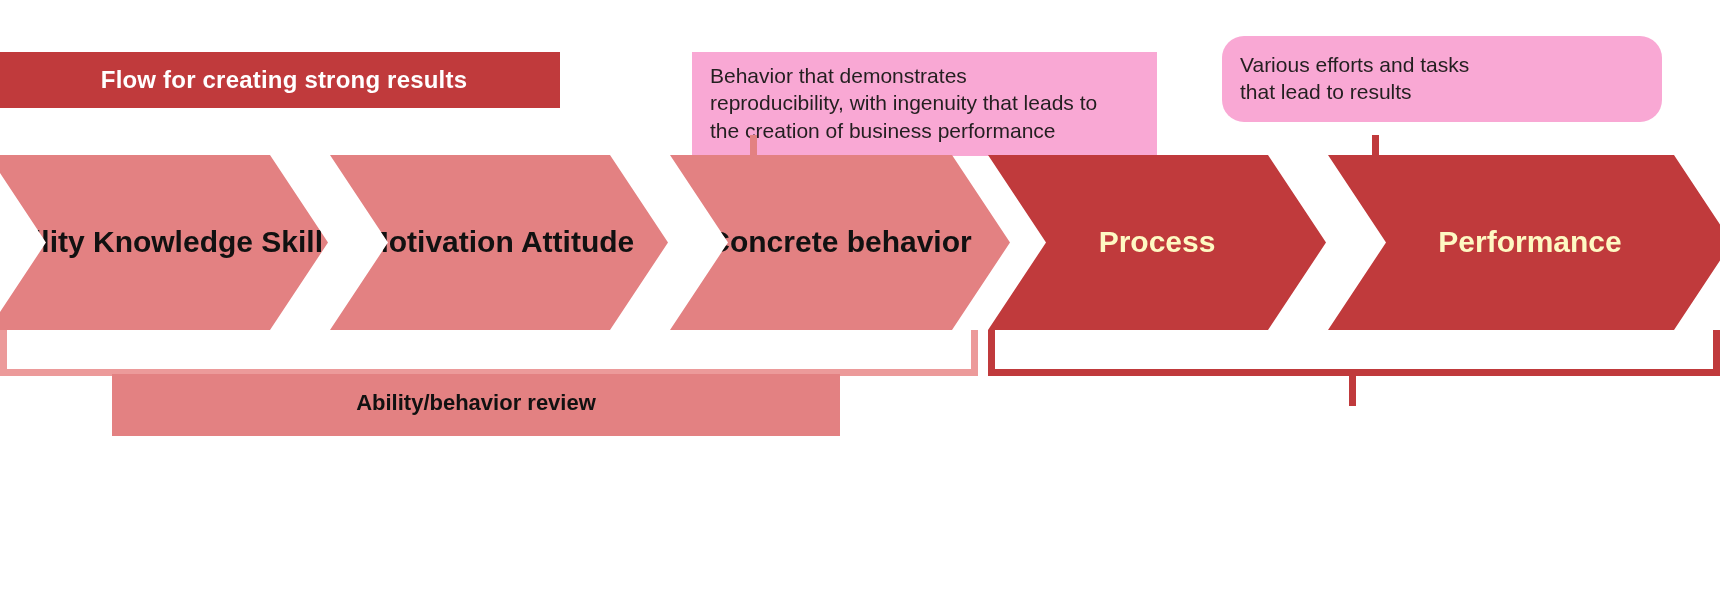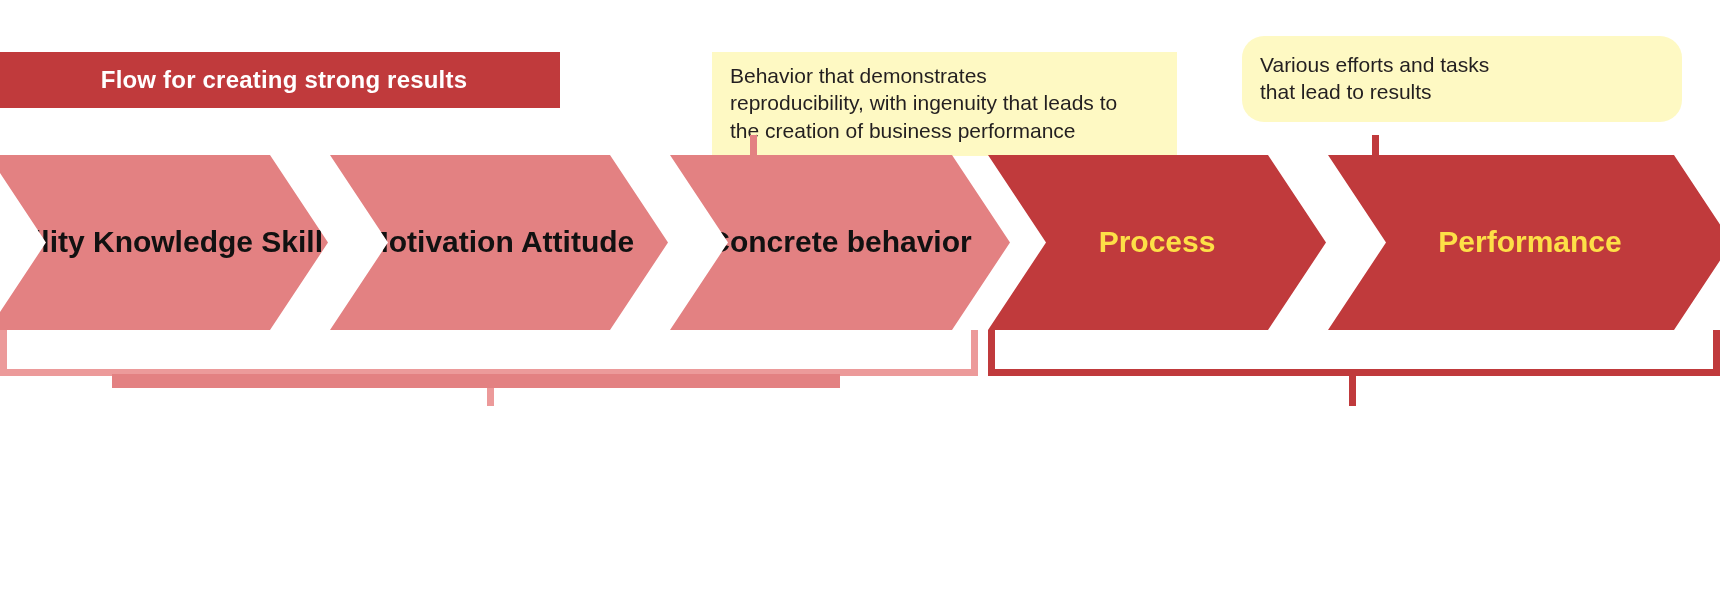--- a/index.html
+++ b/index.html
@@ -16,46 +16,45 @@
     position:absolute;left:0;top:52px;width:560px;height:56px;
     background:#c03a3c;
     display:flex;align-items:center;justify-content:center;
   }
   .title-banner span{
     color:#ffffff;font-weight:bold;font-size:24px;letter-spacing:.2px;margin-left:8px;
   }
 
   
   .callout{
-    position:absolute;background:#fef9c3;
+    position:absolute;background:#f9a8d4;
     padding:10px 14px 12px 18px;
     box-sizing:border-box;
     color:#231f20;font-size:21px;line-height:1.30;
     white-space:pre-line;
-    margin-left:20px;
   }
   #callout-behavior{left:692px;top:52px;width:465px;}
   #callout-efforts{left:1222px;top:36px;width:440px;height:86px;display:flex;align-items:center;border-radius:22px;}
 
   .connector{position:absolute;width:7px;}
   #connector-behavior{left:750px;top:135px;height:25px;background:#e38182;}
   #connector-efforts{left:1372px;top:135px;height:25px;background:#c03a3c;}
 
   
   #chevron-row{position:absolute;left:0;top:155px;width:1720px;height:175px;}
   .chev{
     position:absolute;top:0;height:175px;
     display:flex;flex-direction:column;
     align-items:center;justify-content:center;
     text-align:center;
     box-sizing:border-box;
   }
   .chev .lbl{font-weight:bold;font-size:30px;line-height:1.42;}
   .chev.light{background:#e38182;color:#111111;}
-  .chev.dark{background:#c03a3c;color:#fde047;}
+  .chev.dark{background:#c03a3c;color:#fef9c3;}
 
   .shape-first{
     -webkit-clip-path:polygon(0 0,calc(100% - 58px) 0,100% 50%,calc(100% - 58px) 100%,0 100%,58px 50%);
     clip-path:polygon(0 0,calc(100% - 58px) 0,100% 50%,calc(100% - 58px) 100%,0 100%,58px 50%);
   }
   .shape-mid{
     -webkit-clip-path:polygon(0 0,calc(100% - 58px) 0,100% 50%,calc(100% - 58px) 100%,0 100%,58px 50%);
     clip-path:polygon(0 0,calc(100% - 58px) 0,100% 50%,calc(100% - 58px) 100%,0 100%,58px 50%);
   }
   .shape-last{
@@ -165,16 +164,17 @@
   </div>
 
   <div class="bracket" id="bracket-right">
     <div class="tick t-l"></div>
     <div class="tick t-r"></div>
     <div class="bar"></div>
     <div class="stem"></div>
   </div>
 
   <div class="card" id="card-ability">
+    <div class="hdr">Ability/behavior review</div>
   </div>
 
 
 </div>
 
 </body></html>

